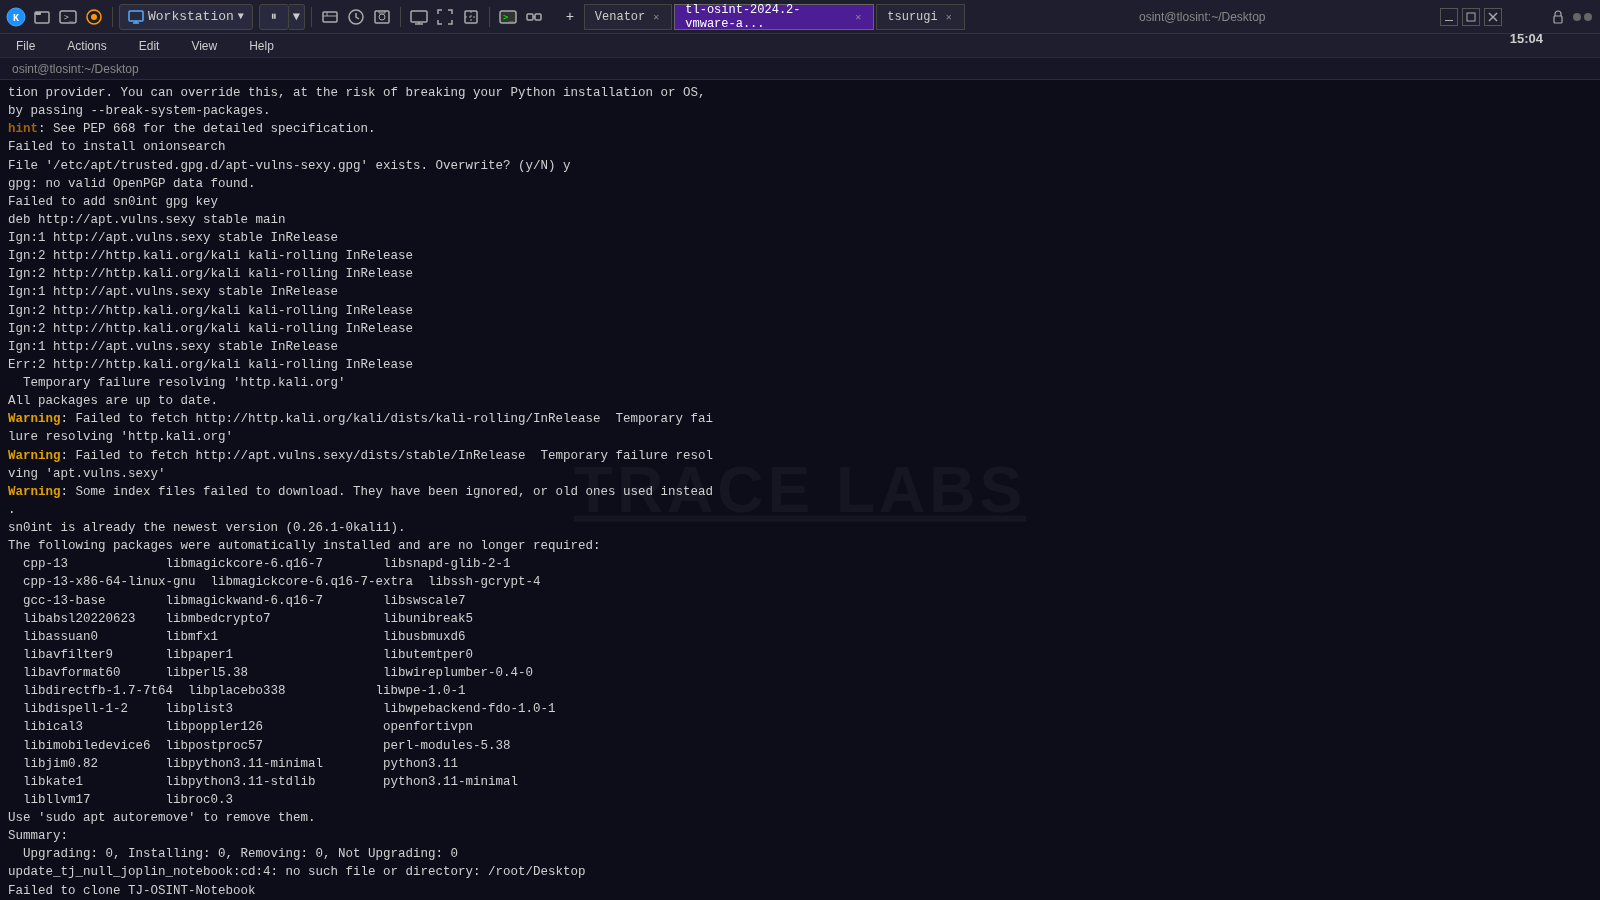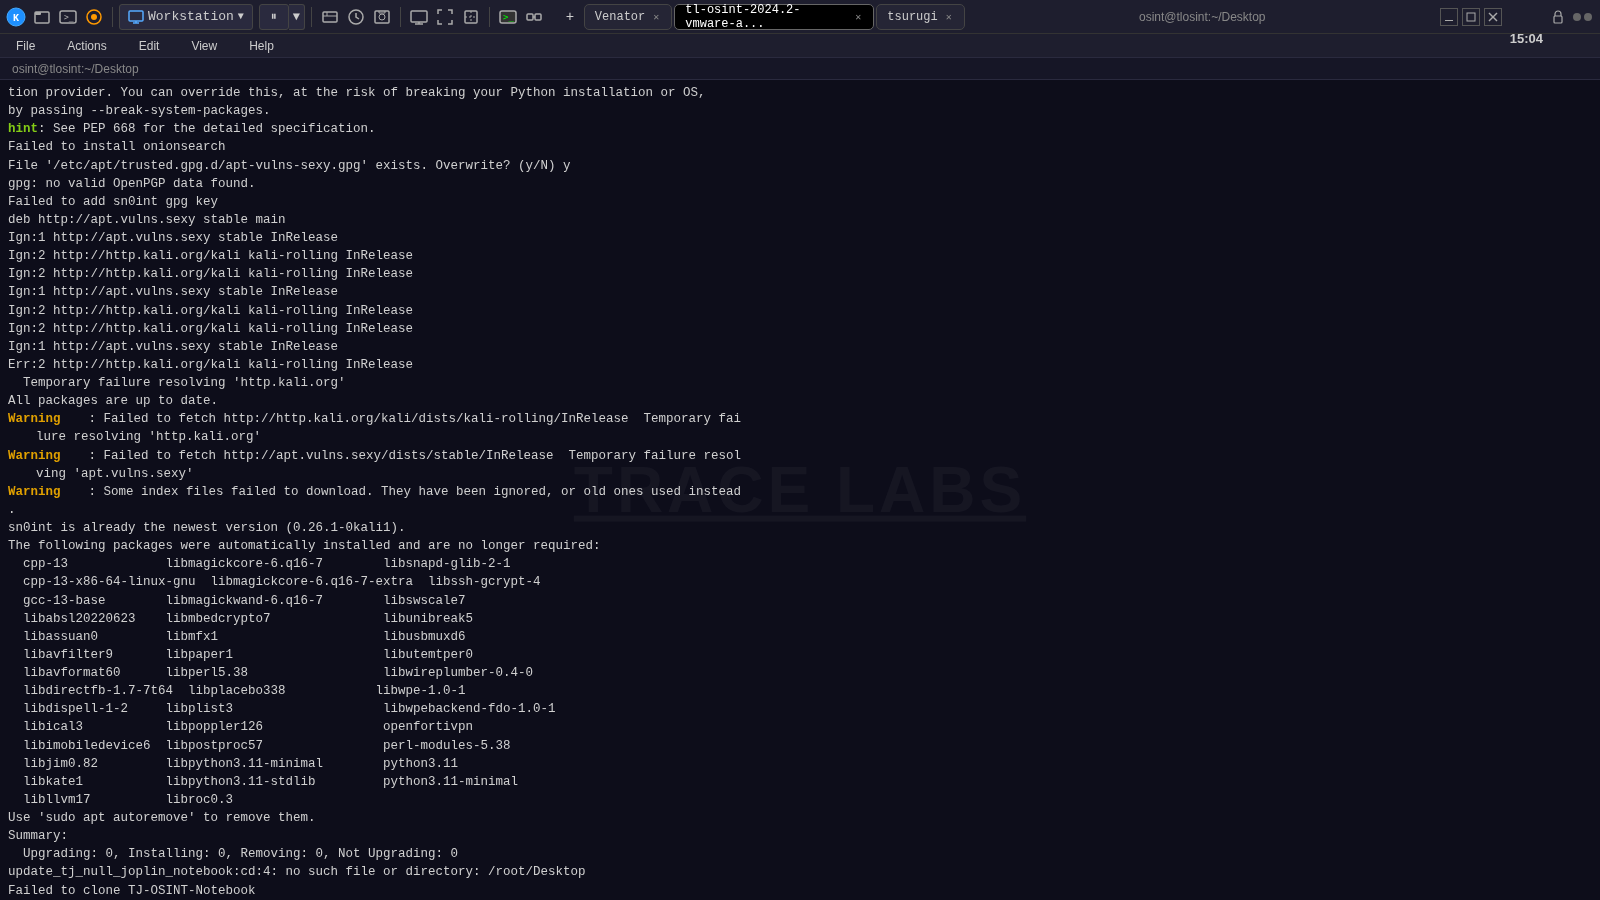--- a/index.html
+++ b/index.html
@@ -91,30 +91,30 @@
       margin-left: 8px;
     }
 
     .tab {
       display: flex;
       align-items: center;
       gap: 6px;
       padding: 2px 10px;
       background: #252535;
       border: 1px solid #444;
-      border-radius: 5px;
+      border-radius: 0;
       cursor: pointer;
       color: #ccc;
       font-size: 12px;
       height: 26px;
       max-width: 200px;
     }
 
     .tab.active {
-      background: #000000;
+      background: #4c1d95;
       border-color: #666;
       color: #fff;
     }
 
     .tab-close {
       font-size: 10px;
       color: #888;
       cursor: pointer;
       padding: 0 2px;
     }
@@ -204,23 +204,23 @@
       position: relative;
     }
 
     .term-line {
       white-space: pre;
       font-family: 'Courier New', Courier, monospace;
       font-size: 12.5px;
     }
 
     .normal { color: #d0d0d0; }
-    .hint-red { color: #84cc16; font-weight: bold; font-family: Liberation Mono, monospace; }
+    .hint-red { color: #a16207; font-weight: bold; font-family: Liberation Mono, monospace; }
     .warning-yellow { color: #e0a000; font-weight: bold; }
-    .warning-text { color: #d0d0d0; margin-left: 28px; }
+    .warning-text { color: #d0d0d0; }
 
     
     .watermark {
       position: absolute;
       top: 50%;
       left: 50%;
       transform: translate(-50%, -50%);
       font-size: 64px;
       font-weight: bold;
       color: rgba(255,255,255,0.04);

